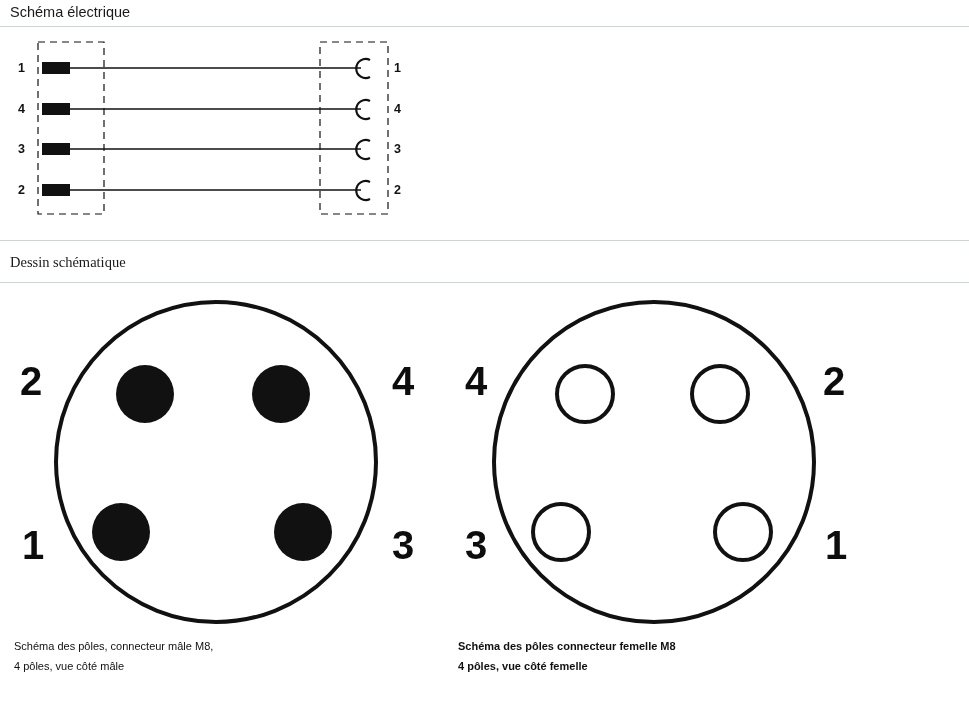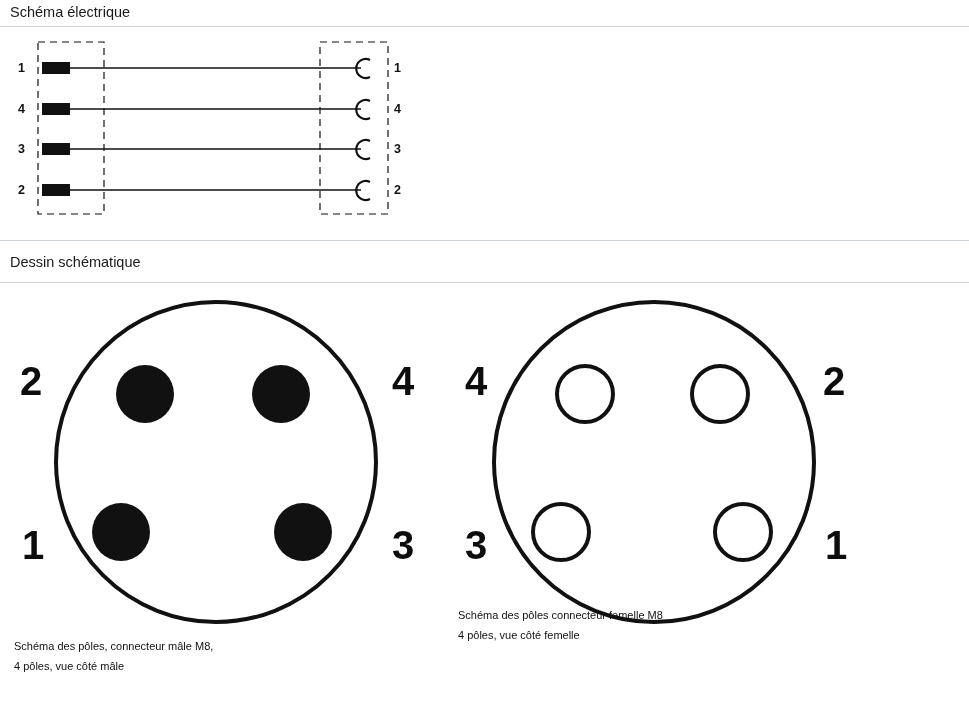--- a/index.html
+++ b/index.html
@@ -22,21 +22,21 @@
     height: 715px;
   }
   
   .heading {
     position: absolute;
     font-size: 14.5px;
     color: #1a1a1a;
     white-space: nowrap;
   }
   #heading-electrical { left: 10px; top: 4px; }
-  #heading-schematic  { left: 10px; top: 254px; }
+  #heading-schematic  { left: 10px; top: 254px; font-family: Liberation Serif, serif; }
   #heading-contacts {
     left: 452px; top: 33px;
     font-family: "Liberation Serif", serif;
     font-size: 16.5px;
   }
   
   .hr {
     position: absolute;
     left: 0;
     width: 969px;
@@ -69,21 +69,21 @@
   #pinout-female { left: 455px; top: 292px; width: 400px; height: 360px; }
 
   .caption {
     position: absolute;
     font-size: 11px;
     line-height: 20px;
     color: #111;
     white-space: pre-line;
   }
   #caption-male   { left: 14px;  top: 636px; }
-  #caption-female { left: 458px; top: 605px; }
+  #caption-female { left: 458px; top: 636px; font-weight: bold; }
 
   .num {
     position: absolute;
     font-family: "Liberation Sans", sans-serif;
     font-size: 40px;
     font-weight: bold;
     color: #0d0d0d;
     line-height: 1;
   }
 </style>

